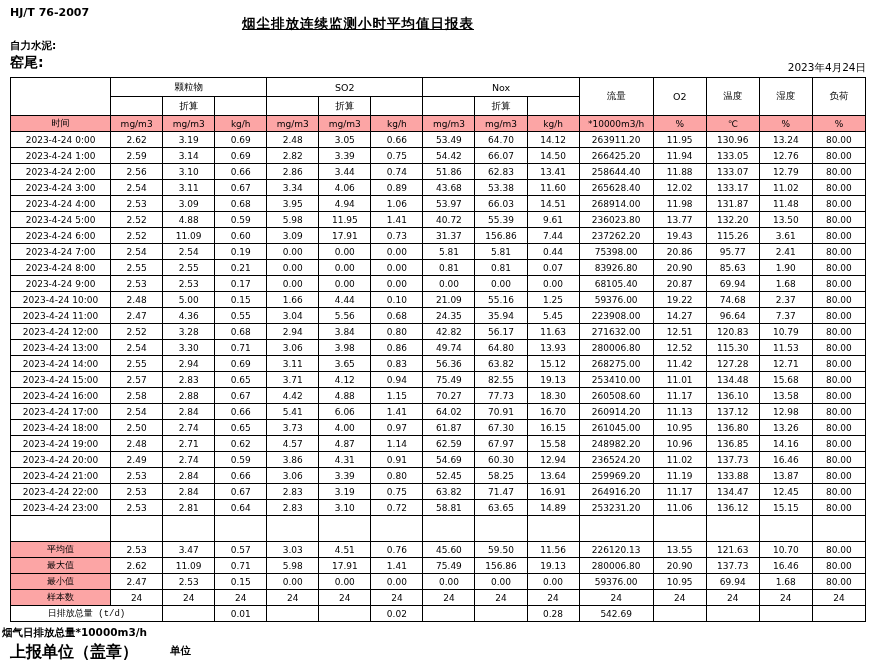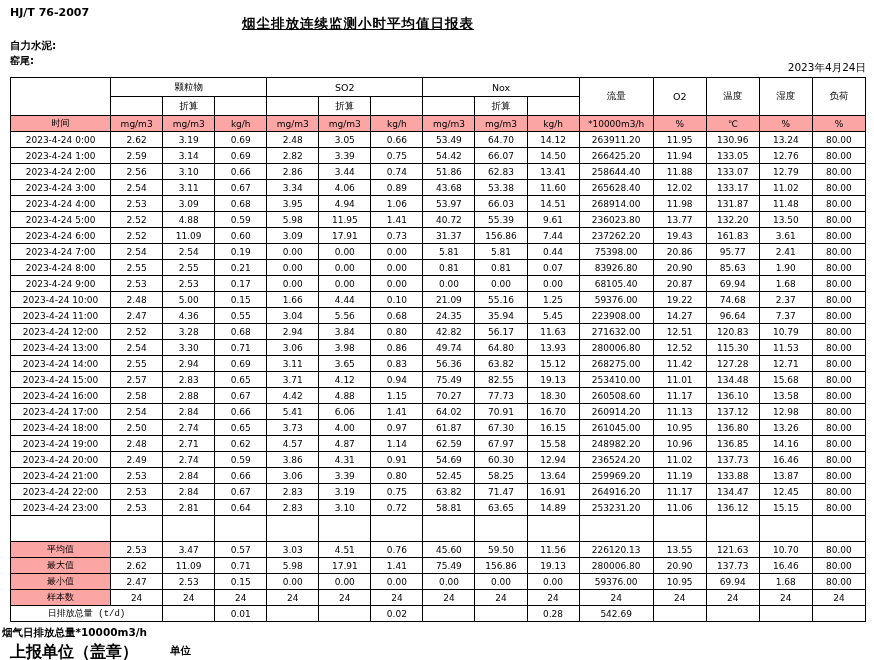--- a/index.html
+++ b/index.html
@@ -3,21 +3,21 @@
 <meta charset="utf-8">
 <style>
   html,body{margin:0;padding:0;}
   body{
     width:874px;height:660px;position:relative;background:#ffffff;color:#000;
     font-family:"DejaVu Sans",sans-serif;overflow:hidden;
   }
   .standard{position:absolute;left:10px;top:6px;font-size:11px;font-weight:bold;}
   .title{position:absolute;left:0;top:15px;width:716px;text-align:center;font-size:13.5px;font-weight:bold;letter-spacing:1px;text-decoration:underline;}
   .company{position:absolute;left:10px;top:39px;font-size:10.5px;font-weight:bold;}
-  .location{position:absolute;left:10px;top:54px;font-size:10px;font-weight:bold;}
+  .location{position:absolute;left:10px;top:54px;font-size:14px;font-weight:bold;}
   .date{position:absolute;right:8px;top:61px;font-size:10.5px;}
   table.report{
     position:absolute;left:10px;top:77px;width:856px;
     border-collapse:collapse;table-layout:fixed;
   }
   table.report td{
     border:1px solid #000;text-align:center;vertical-align:middle;
     font-size:9px;padding:0;overflow:hidden;white-space:nowrap;
   }
   tr.hrow td{height:18px;font-size:9.5px;}
@@ -208,21 +208,21 @@
         <td>11.09</td>
         <td>0.60</td>
         <td>3.09</td>
         <td>17.91</td>
         <td>0.73</td>
         <td>31.37</td>
         <td>156.86</td>
         <td>7.44</td>
         <td>237262.20</td>
         <td>19.43</td>
-        <td>161.83</td>
+        <td>115.26</td>
         <td>3.61</td>
         <td>80.00</td>
       </tr>
       <tr class="data-row">
         <td>2023-4-24 7:00</td>
         <td>2.54</td>
         <td>2.54</td>
         <td>0.19</td>
         <td>0.00</td>
         <td>0.00</td>

